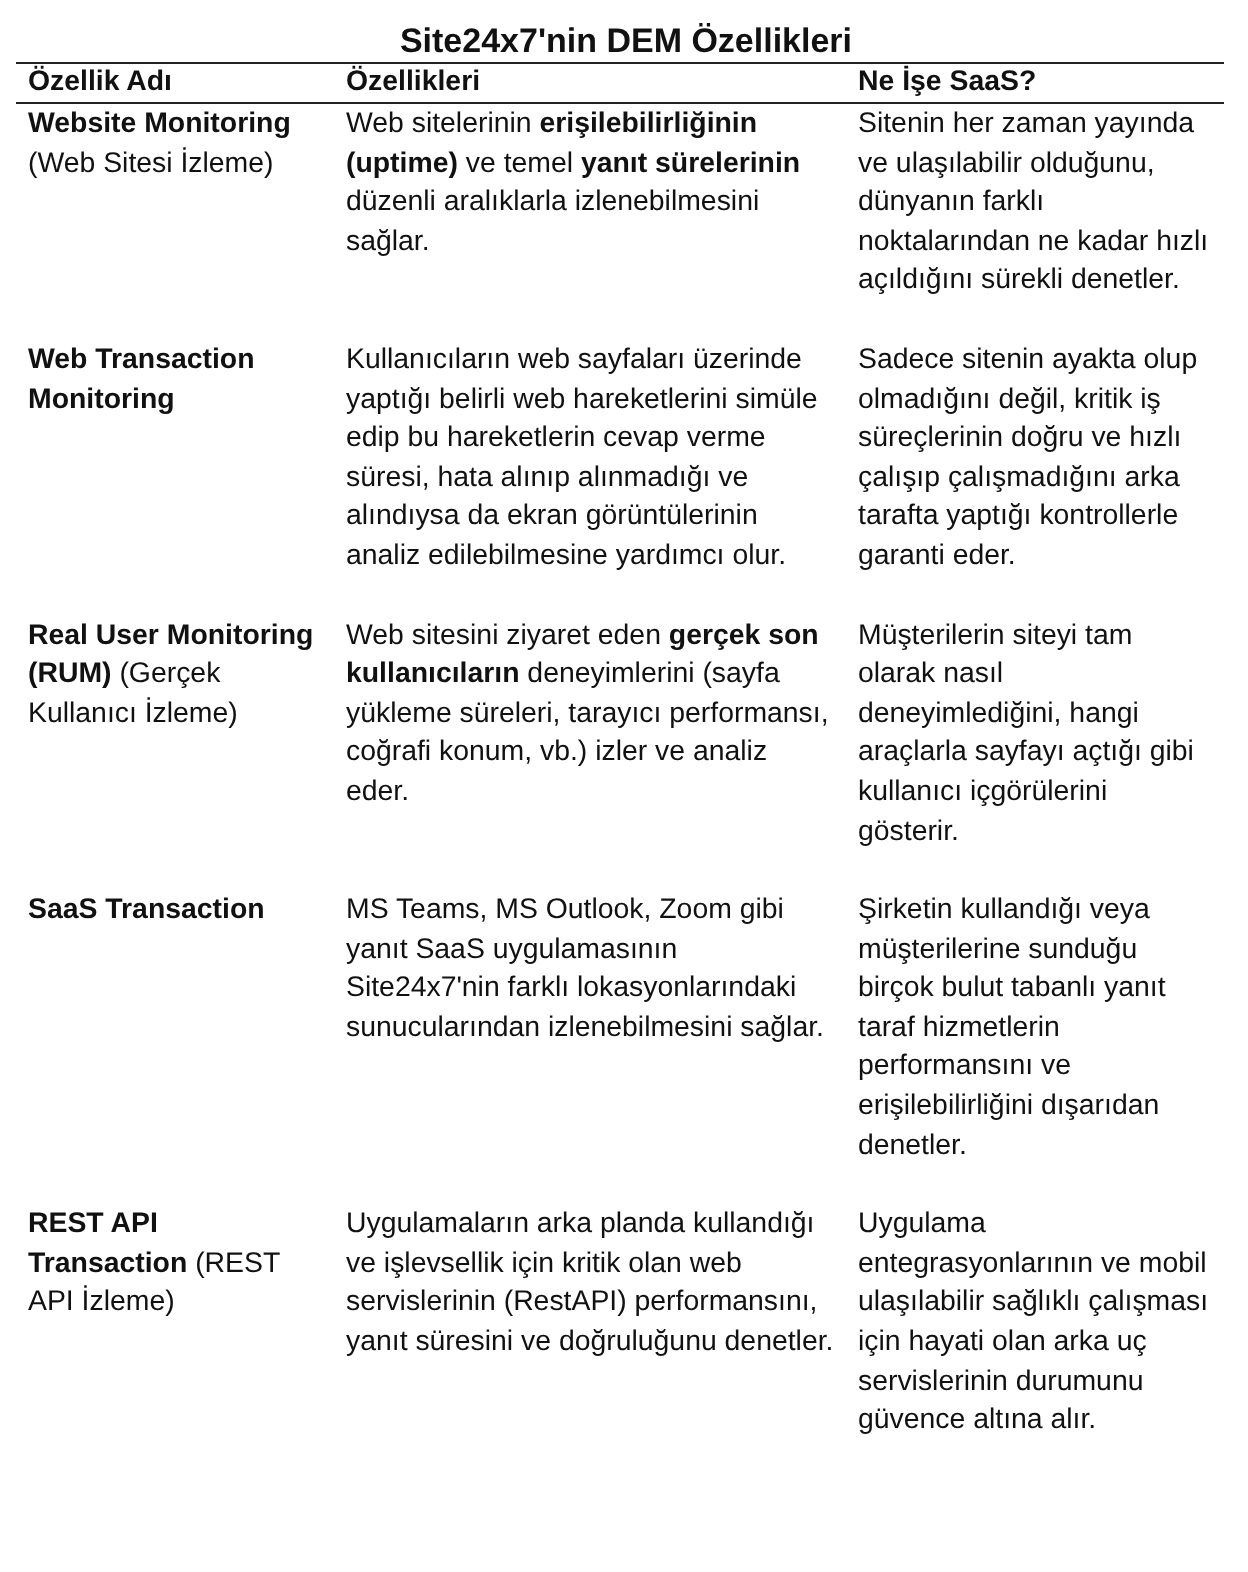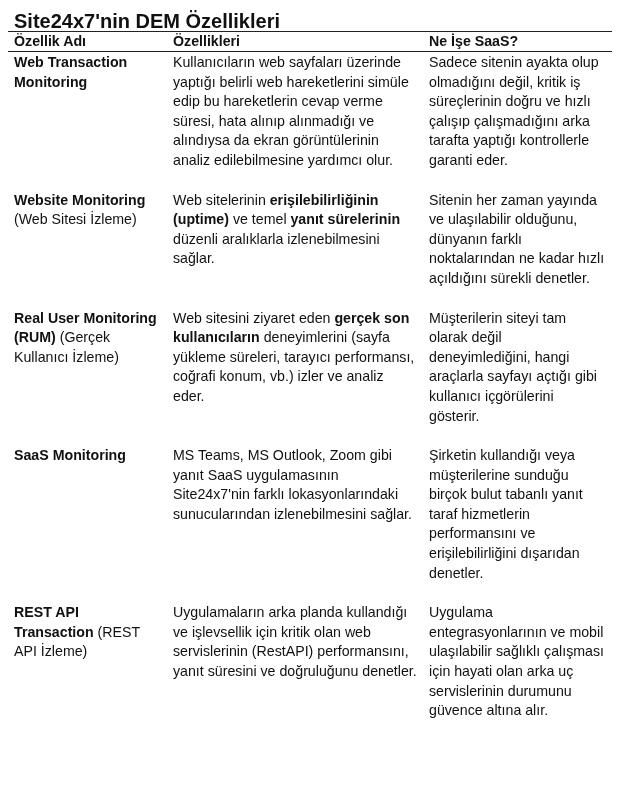--- a/index.html
+++ b/index.html
@@ -1,18 +1,18 @@
 <!DOCTYPE html>
 <html><head>
 <meta charset="utf-8">
 <style>
   html, body { margin: 0; padding: 0; background: #ffffff; }
   body { width: 624px; height: 786px; overflow: hidden; font-family: "Liberation Sans", sans-serif; color: #111; font-size: 14.2px; }
   .wrap { position: absolute; left: 8px; top: 11px; width: 604px; }
-  .caption { font-weight: bold; font-size: 20px; line-height: 20px; padding-left: 6px; }
+  .caption { font-weight: bold; font-size: 17px; line-height: 20px; padding-left: 6px; text-align: center; }
   table { border-collapse: collapse; width: 604px; table-layout: fixed; }
   th { text-align: left; font-weight: bold; line-height: 19px; padding: 0 6px; border-top: 1.3px solid #222; border-bottom: 1.3px solid #222; margin-left: 24px; }
   td { vertical-align: top; line-height: 19.6px; padding: 1px 6px 19px 6px; }
   col.c1 { width: 159px; } col.c2 { width: 256px; } col.c3 { width: 189px; }
   b { font-weight: bold; }
 </style>
 </head>
 <body>
 
 <div class="wrap">
@@ -25,36 +25,36 @@
       </colgroup>
     <thead>
       <tr>
         <th>Özellik Adı</th>
         <th>Özellikleri</th>
         <th>Ne İşe SaaS?</th>
       </tr>
     </thead>
     <tbody id="tbody">
         <tr>
+          <td><b>Website Monitoring</b><span> (Web Sitesi İzleme)</span></td>
+          <td><span>Web sitelerinin </span><b>erişilebilirliğinin (uptime)</b><span> ve temel </span><b>yanıt sürelerinin</b><span> düzenli aralıklarla izlenebilmesini sağlar.</span></td>
+          <td>Sitenin her zaman yayında ve ulaşılabilir olduğunu, dünyanın farklı noktalarından ne kadar hızlı açıldığını sürekli denetler.</td>
+        </tr>
+        <tr>
           <td><b>Web Transaction Monitoring</b><span></span></td>
           <td><span>Kullanıcıların web sayfaları üzerinde yaptığı belirli web hareketlerini simüle edip bu hareketlerin cevap verme süresi, hata alınıp alınmadığı ve alındıysa da ekran görüntülerinin analiz edilebilmesine yardımcı olur.</span></td>
           <td>Sadece sitenin ayakta olup olmadığını değil, kritik iş süreçlerinin doğru ve hızlı çalışıp çalışmadığını arka tarafta yaptığı kontrollerle garanti eder.</td>
         </tr>
         <tr>
-          <td><b>Website Monitoring</b><span> (Web Sitesi İzleme)</span></td>
-          <td><span>Web sitelerinin </span><b>erişilebilirliğinin (uptime)</b><span> ve temel </span><b>yanıt sürelerinin</b><span> düzenli aralıklarla izlenebilmesini sağlar.</span></td>
-          <td>Sitenin her zaman yayında ve ulaşılabilir olduğunu, dünyanın farklı noktalarından ne kadar hızlı açıldığını sürekli denetler.</td>
+          <td><b>Real User Monitoring (RUM)</b><span> (Gerçek Kullanıcı İzleme)</span></td>
+          <td><span>Web sitesini ziyaret eden </span><b>gerçek son kullanıcıların</b><span> deneyimlerini (sayfa yükleme süreleri, tarayıcı performansı, coğrafi konum, vb.) izler ve analiz eder.</span></td>
+          <td>Müşterilerin siteyi tam olarak nasıl deneyimlediğini, hangi araçlarla sayfayı açtığı gibi kullanıcı içgörülerini gösterir.</td>
         </tr>
         <tr>
-          <td><b>Real User Monitoring (RUM)</b><span> (Gerçek Kullanıcı İzleme)</span></td>
-          <td><span>Web sitesini ziyaret eden </span><b>gerçek son kullanıcıların</b><span> deneyimlerini (sayfa yükleme süreleri, tarayıcı performansı, coğrafi konum, vb.) izler ve analiz eder.</span></td>
-          <td>Müşterilerin siteyi tam olarak değil deneyimlediğini, hangi araçlarla sayfayı açtığı gibi kullanıcı içgörülerini gösterir.</td>
-        </tr>
-        <tr>
-          <td><b>SaaS Monitoring</b><span></span></td>
+          <td><b>SaaS Transaction</b><span></span></td>
           <td><span>MS Teams, MS Outlook, Zoom gibi yanıt SaaS uygulamasının Site24x7'nin farklı lokasyonlarındaki sunucularından izlenebilmesini sağlar.</span></td>
           <td>Şirketin kullandığı veya müşterilerine sunduğu birçok bulut tabanlı yanıt taraf hizmetlerin performansını ve erişilebilirliğini dışarıdan denetler.</td>
         </tr>
         <tr>
           <td><b>REST API Transaction</b><span> (REST API İzleme)</span></td>
           <td><span>Uygulamaların arka planda kullandığı ve işlevsellik için kritik olan web servislerinin (RestAPI) performansını, yanıt süresini ve doğruluğunu denetler.</span></td>
           <td>Uygulama entegrasyonlarının ve mobil ulaşılabilir sağlıklı çalışması için hayati olan arka uç servislerinin durumunu güvence altına alır.</td>
         </tr>
       </tbody>
   </table>

